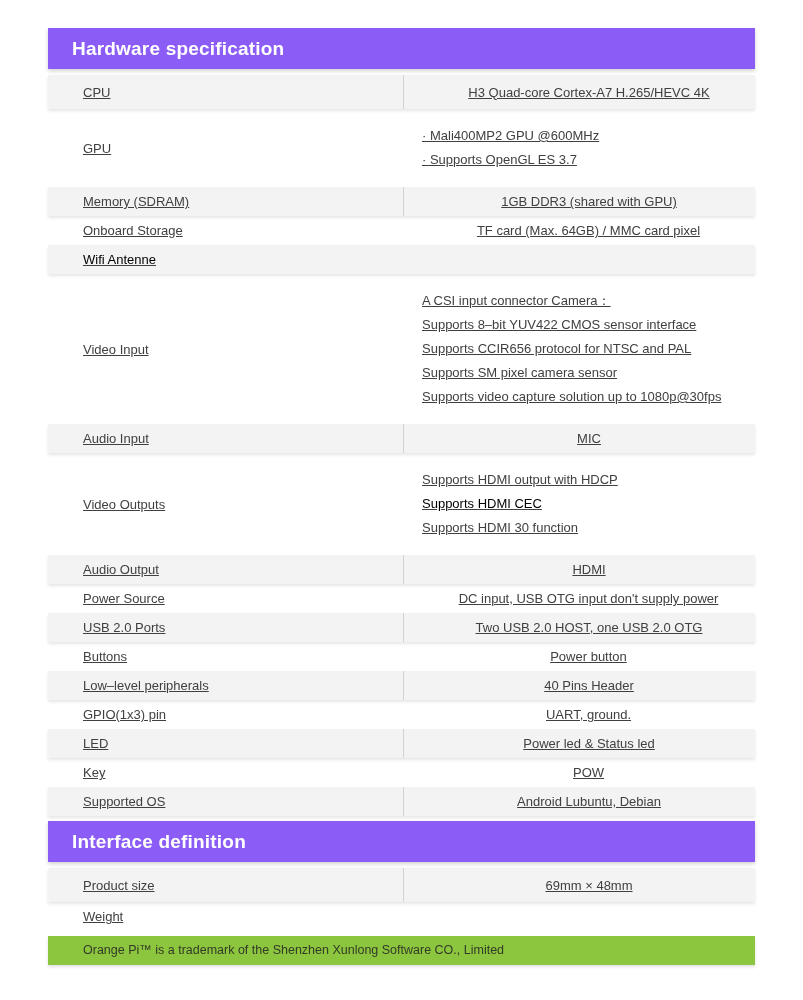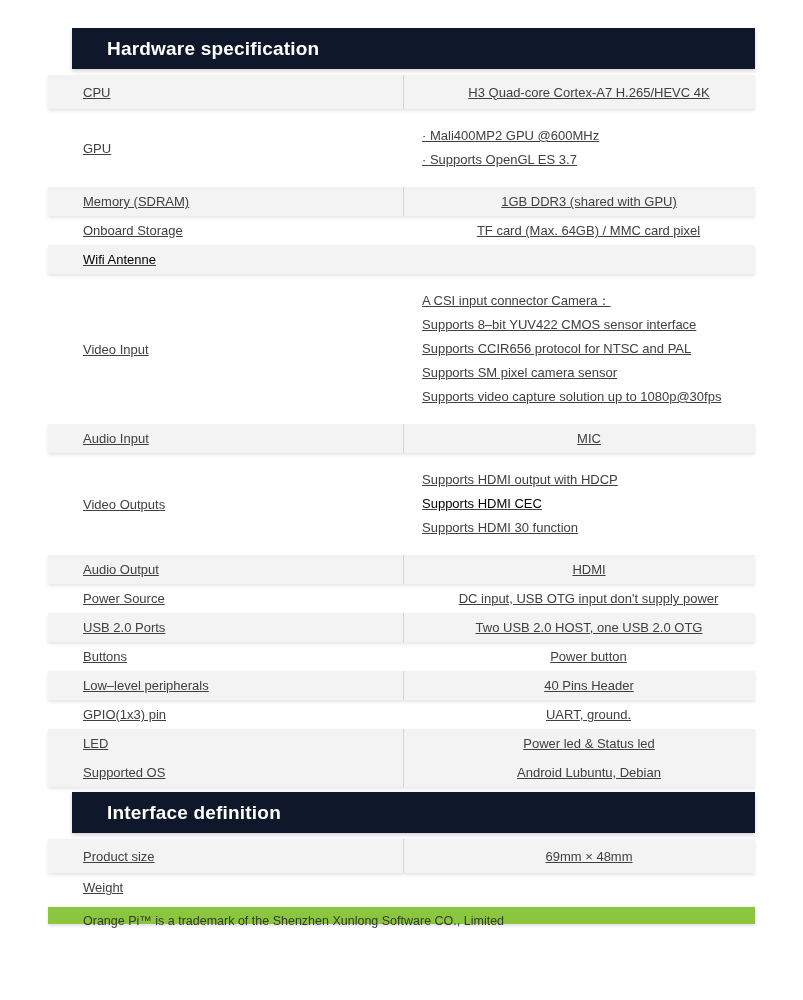--- a/index.html
+++ b/index.html
@@ -10,32 +10,31 @@
     color: #404040;
     position: relative;
     overflow: hidden;
   }
   .content {
     position: absolute;
     left: 48px; top: 28px;
     width: 707px;
   }
   .section-header {
-    background: #0f172a;
+    background: #8b5cf6;
     color: #ffffff;
     font-size: 19px;
     font-weight: bold;
     height: 41px;
     line-height: 41px;
-    padding-left: 35px;
+    padding-left: 24px;
     letter-spacing: 0.2px;
     box-shadow: 0 2px 4px rgba(0,0,0,0.18);
     position: relative;
     z-index: 2;
-    margin-left: 24px;
   }
   .section-header.second { margin-top: 5px; }
   .rows { position: relative; z-index: 1; text-decoration: underline; }
   .row {
     display: flex;
     align-items: center;
     min-height: 29px;
     font-size: 13px;
   }
   .row.gray {
@@ -62,21 +61,21 @@
   }
   .row.gray .cell.value { border-left: 1px solid #d2d2d2; }
   .row.multi { padding: 15px 0; }
   .value-line { line-height: 24px; }
   .row:not(.multi) .value-line { line-height: normal; text-align: center; }
   .red { color: #000000; }
   .gap { height: 6px; }
   .footer-bar {
     margin-top: 5px;
     background: #8cc63e;
-    height: 17px;
+    height: 29px;
     line-height: 29px;
     padding-left: 35px;
     font-size: 12.5px;
     color: #333a28;
     box-shadow: 0 2px 3px rgba(0,0,0,0.12);
   }
 </style>
 </head>
 <body>
 
@@ -172,20 +171,26 @@
         <div class="cell value">
           <div class="value-line">UART, ground.</div>
         </div>
       </div>
       <div class="row gray">
         <div class="cell label">LED</div>
         <div class="cell value">
           <div class="value-line">Power led &amp; Status led</div>
         </div>
       </div>
+      <div class="row white">
+        <div class="cell label">Key</div>
+        <div class="cell value">
+          <div class="value-line">POW</div>
+        </div>
+      </div>
       <div class="row gray">
         <div class="cell label">Supported OS</div>
         <div class="cell value">
           <div class="value-line">Android Lubuntu, Debian</div>
         </div>
       </div>
     </div>
 
   <div class="section-header second">Interface definition</div>
   <div class="gap"></div>

